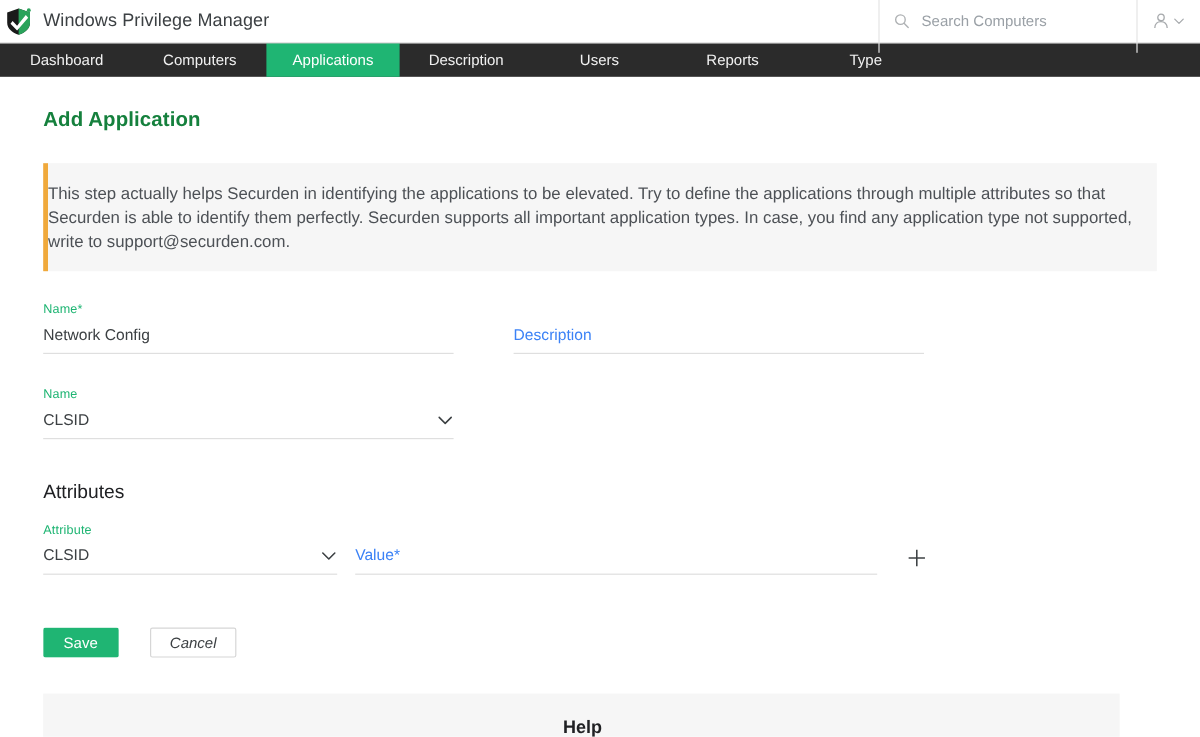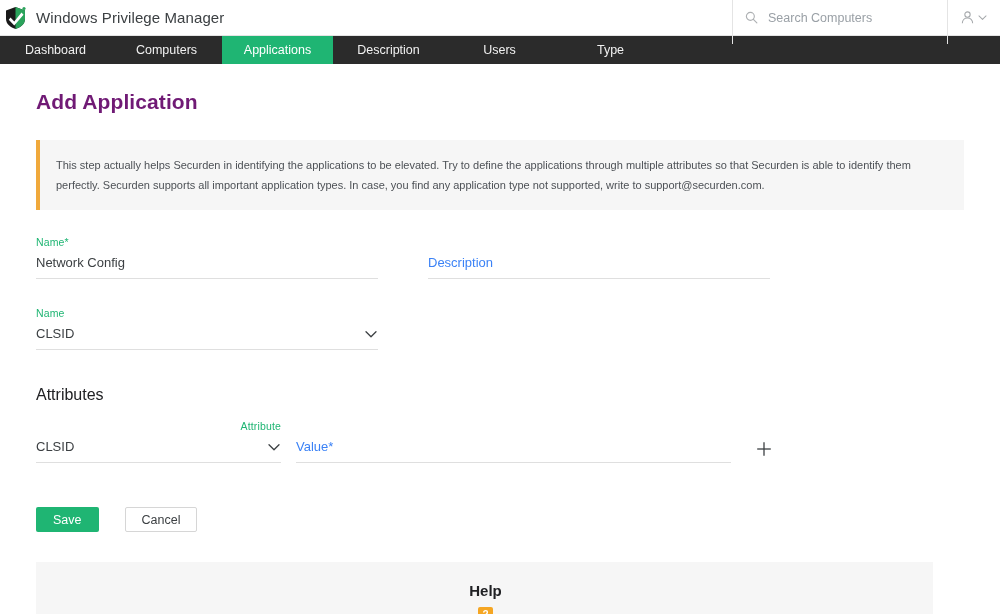--- a/index.html
+++ b/index.html
@@ -86,33 +86,33 @@
     color: #f1f1f1;
     font-size: 12.5px;
     cursor: pointer;
     user-select: none;
   }
   .nav-item.active { background: #1fb573; color: #ffffff; }
 
   
   .page { padding: 0 0 0 0; }
   .page-title {
-    font-size: 21px;
+    font-size: 17px;
     font-weight: bold;
-    color: #701a75;
+    color: #15803d;
     margin: 26px 0 0 36px;
     letter-spacing: .1px;
   }
 
   .info-banner {
     margin: 26px 36px 0 36px;
     background: #f6f6f6;
     border-left: 4px solid #f0a93b;
-    padding: 15px 18px 15px 16px;
-    font-size: 11px;
+    padding: 15px 18px 15px 0;
+    font-size: 14px;
     line-height: 20px;
     color: #4d5156;
   }
 
   
   .form-area { margin: 26px 0 0 36px; }
   .row { display: flex; }
   .field { position: relative; }
   .field-label {
     font-size: 10.5px;
@@ -149,21 +149,20 @@
     font-size: 16px;
     font-weight: normal;
     color: #202124;
     margin: 36px 0 0 0;
   }
 
   .attr-row {
     display: flex;
     align-items: flex-end;
     margin-top: 16px;
-    text-align: right;
   }
   .attr-field { width: 245px; }
   .value-field { width: 435px; margin-left: 15px; }
   .add-btn {
     margin-left: 22px;
     width: 22px; height: 22px;
     margin-bottom: 3px;
     cursor: pointer;
     display: flex;
     align-items: center;
@@ -177,21 +176,21 @@
     font-size: 12.5px;
     padding: 0 16px;
     height: 25px;
     line-height: 25px;
     border-radius: 2px;
     cursor: pointer;
     border: 1px solid transparent;
     text-align: center;
   }
   .btn-save { background: #1fb573; color: #ffffff; min-width: 44px; }
-  .btn-cancel { background: #ffffff; color: #3c4043; border: 1px solid #d6d6d6; min-width: 66px; }
+  .btn-cancel { background: #ffffff; color: #3c4043; border: 1px solid #d6d6d6; min-width: 66px; font-style: italic; }
 
   
   .help-panel {
     margin: 30px 36px 0 36px;
     width: 897px;
     background: #f6f6f6;
     padding: 20px 24px 30px 26px;
   }
   .help-head {
     display: flex;
@@ -275,20 +274,23 @@
   <div class="nav-item active">
       <span>Applications</span>
     </div>
   <div class="nav-item">
       <span>Description</span>
     </div>
   <div class="nav-item">
       <span>Users</span>
     </div>
   <div class="nav-item">
+      <span>Reports</span>
+    </div>
+  <div class="nav-item">
       <span>Type</span>
     </div>
 </div>
 
 <div class="page">
 
   <div class="page-title">Add Application</div>
 
   <div class="info-banner">
     <span>This step actually helps Securden in identifying the applications to be elevated. Try to define the applications through multiple attributes so that Securden is able to identify them perfectly. Securden supports all important application types. In case, you find any application type not supported, write to support@securden.com.</span>

